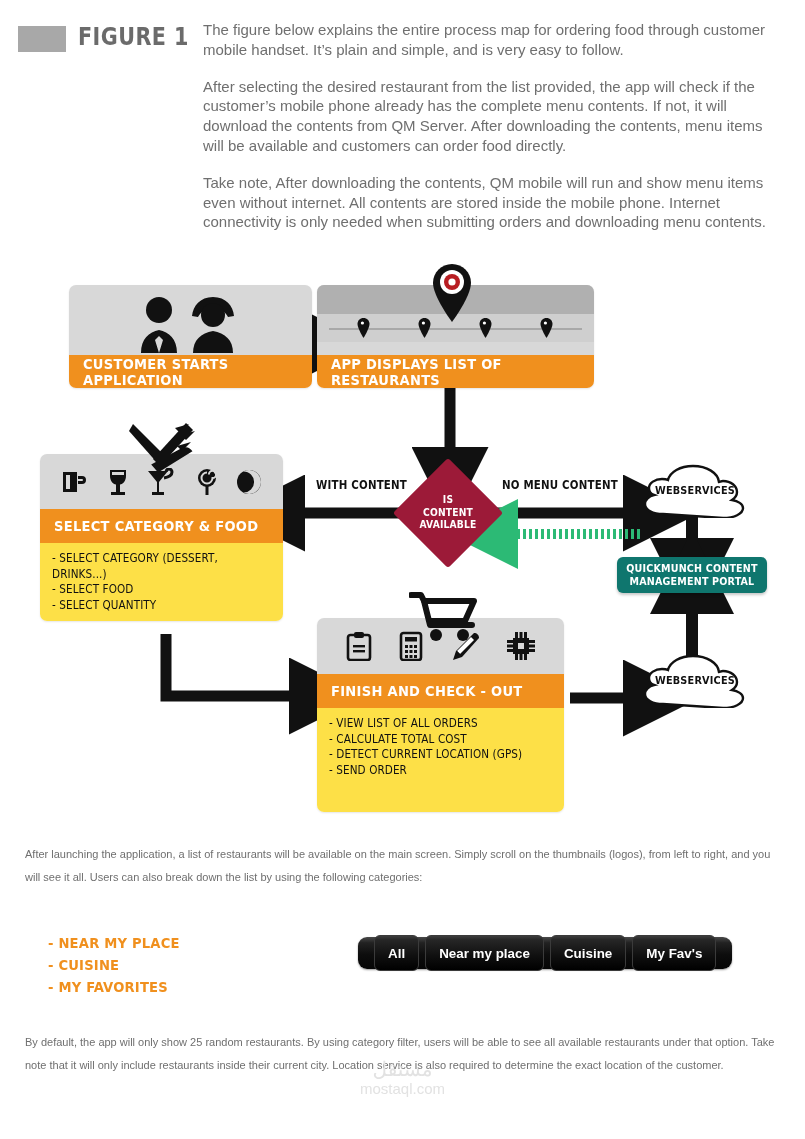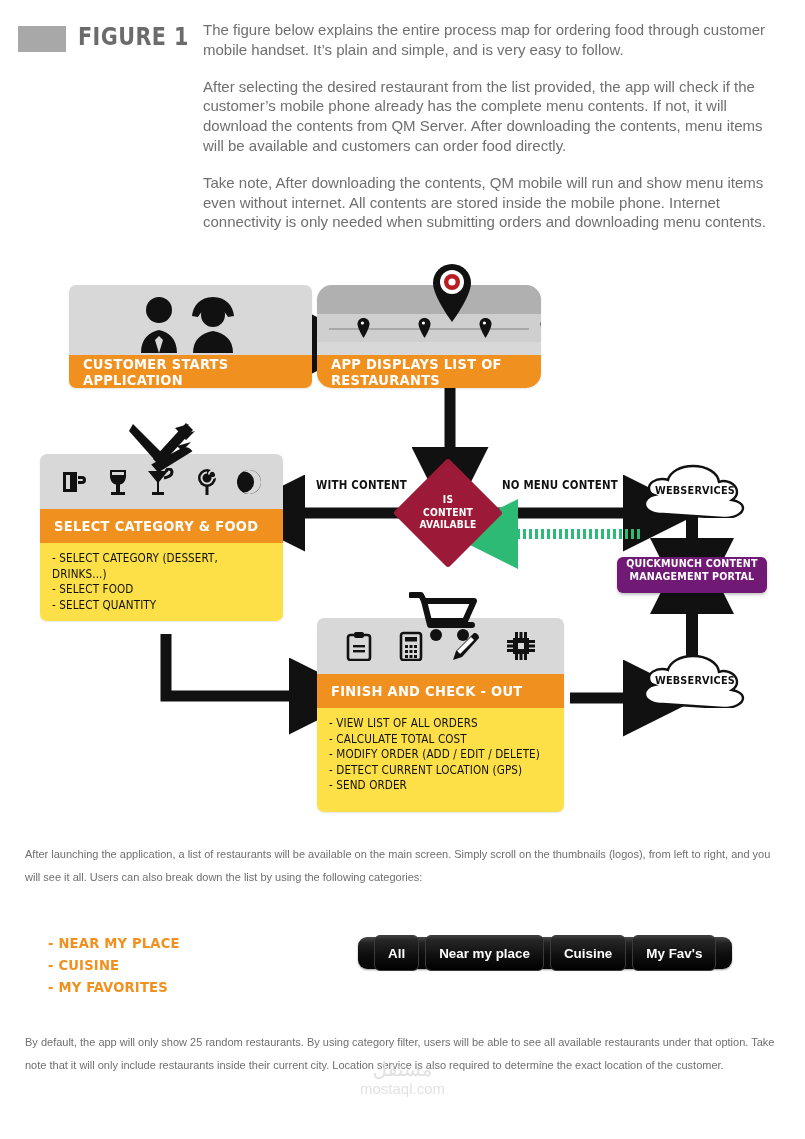--- a/index.html
+++ b/index.html
@@ -45,21 +45,21 @@
     font-weight:normal;font-size:11.6px;line-height:15.6px;letter-spacing:.1px;
     padding:8px 10px 10px 12px;
   }
 
   
   #box-customer{left:40px;top:23px;width:243px;margin-left:29px;}
   #box-customer .media{height:70px;display:flex;align-items:flex-end;justify-content:center;}
   #box-customer .bar{height:33px;}
 
   
-  #box-restaurants{left:317px;top:23px;width:224px;border-radius:15px;}
+  #box-restaurants{left:317px;top:23px;width:277px;}
   #box-restaurants .media{height:70px;}
   #box-restaurants .bar{height:33px;}
   .strip-dark{position:absolute;left:0;top:0;right:0;height:29px;background:#b0b0b0;}
   .strip-light{position:absolute;left:0;top:29px;right:0;height:28px;background:#cfcfcf;}
   .strip-rule{position:absolute;left:12px;right:12px;top:43px;height:2px;background:#9b9b9b;opacity:.75;}
   .thumb-pin{position:absolute;top:33px;width:13px;height:20px;}
 
   
   #box-category{left:40px;top:192px;width:243px;}
   #box-category .media{height:55px;display:flex;align-items:center;justify-content:space-around;padding:0 12px;}
@@ -95,24 +95,24 @@
   .cloud{position:absolute;}
   .cloud-text{
     position:absolute;color:#111;
     font-family:"DejaVu Sans Condensed","Liberation Sans",sans-serif;
     font-weight:bold;font-size:10.8px;letter-spacing:.2px;text-align:center;width:120px;
   }
 
   
   #portal{
     position:absolute;left:617px;top:295px;width:150px;height:36px;
-    background:#701a75;border-radius:6px;color:#fff;
+    background:#0f766e;border-radius:6px;color:#fff;
     font-family:"DejaVu Sans Condensed","Liberation Sans",sans-serif;
     font-weight:bold;font-size:10.6px;line-height:13px;letter-spacing:.2px;
-    display:flex;flex-direction:column;align-items:center;justify-content:flex-start;text-align:center;
+    display:flex;flex-direction:column;align-items:center;justify-content:center;text-align:center;
     box-shadow:0 2px 3px rgba(0,0,0,.22);
   }
 
   
   .body-copy{
     position:absolute;font-size:11px;line-height:23px;color:#6f6f6f;
   }
   #copy-a{left:25px;top:843px;width:755px;}
   #copy-b{left:25px;top:1031px;width:755px;}
 
@@ -352,21 +352,20 @@
             <rect x="22" y="8" width="6" height="3"></rect>
               <rect x="22" y="12.5" width="6" height="3"></rect>
               <rect x="22" y="17" width="6" height="3"></rect>
           </g>
         </svg>
       </div>
       <div class="bar">FINISH AND CHECK - OUT</div>
       <div class="list">
         <div>- VIEW LIST OF ALL ORDERS</div>
         <div>- CALCULATE TOTAL COST</div>
-        <div>- MODIFY ORDER (ADD / EDIT / DELETE)</div>
         <div>- DETECT CURRENT LOCATION (GPS)</div>
         <div>- SEND ORDER</div>
       </div>
     </div>
 
     <svg class="big-icon" style="left:409px;top:330px;width:68px;height:50px;" viewBox="0 0 68 50">
       <path d="M2 3h10l3 6h50l-9 20H22" fill="none" stroke="#111" stroke-width="6" stroke-linecap="round" stroke-linejoin="round"></path>
       <path d="M15 9l6 24h42" fill="none" stroke="#111" stroke-width="6" stroke-linecap="round" stroke-linejoin="round"></path>
       <circle cx="27" cy="43" r="6" fill="#111"></circle>
       <circle cx="54" cy="43" r="6" fill="#111"></circle>

